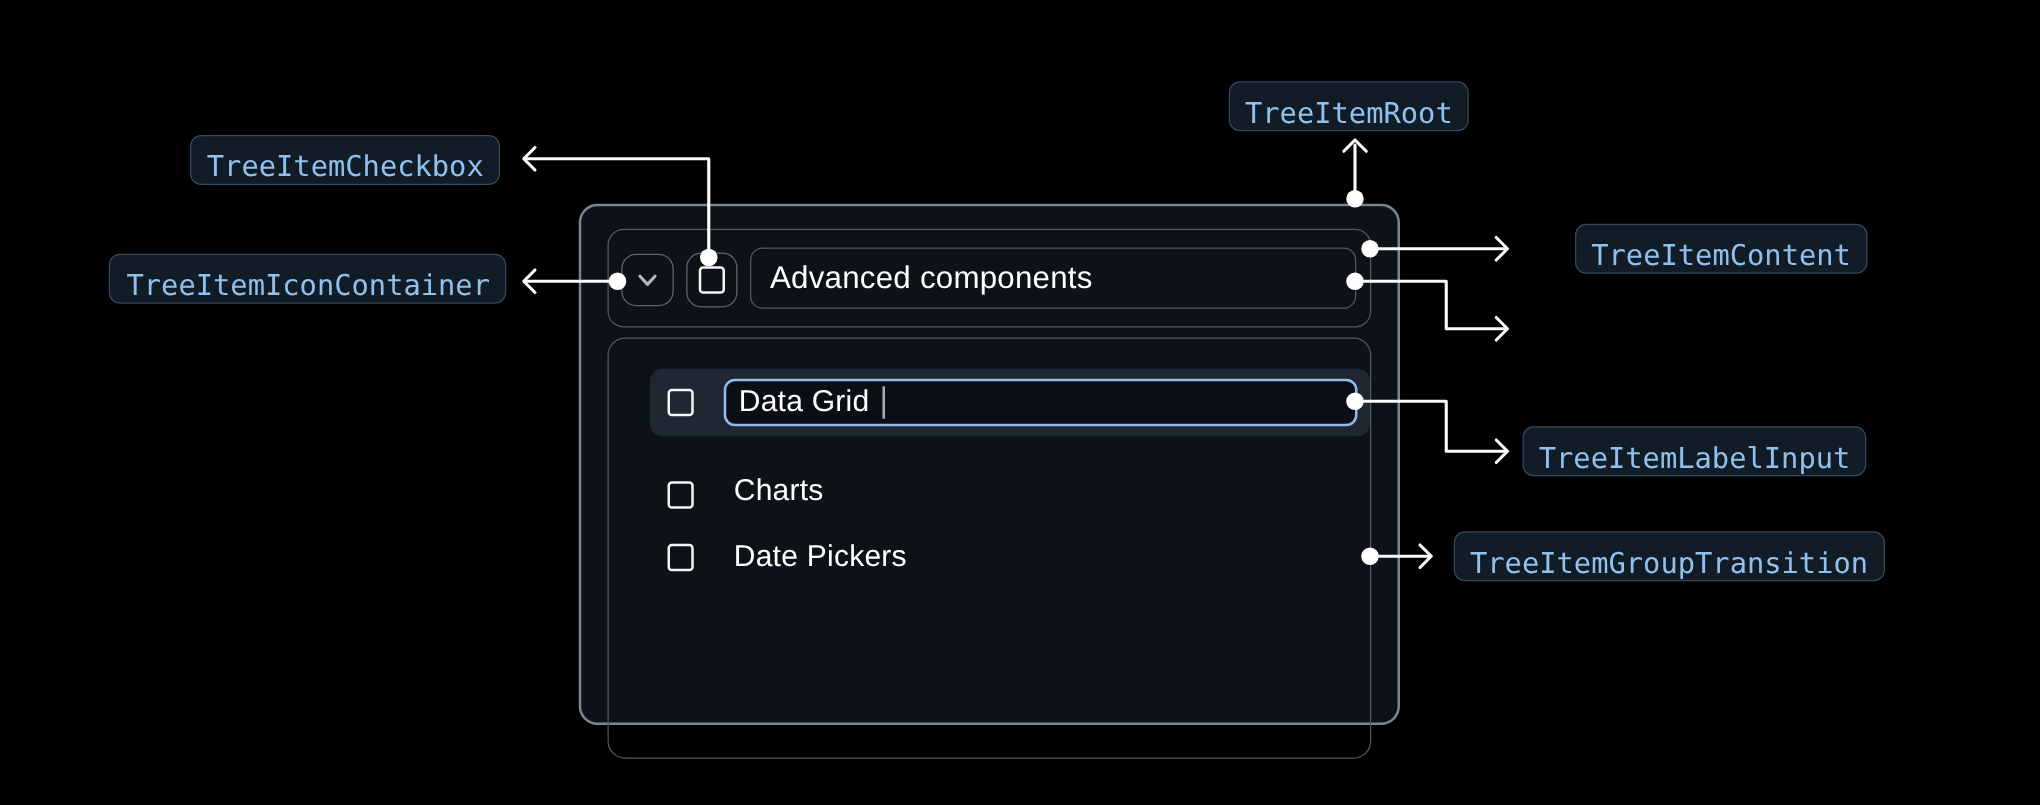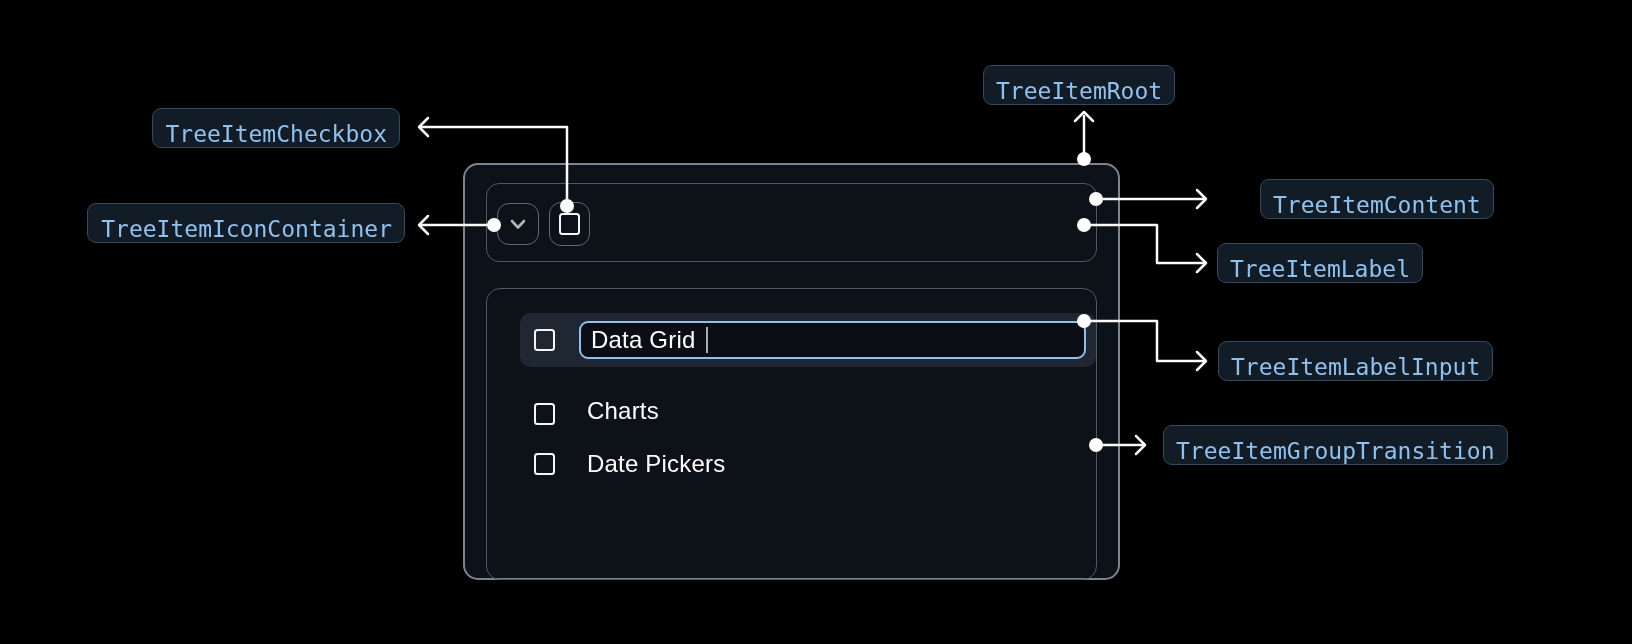--- a/index.html
+++ b/index.html
@@ -30,21 +30,21 @@
     width:21px;height:22px;border:2.5px solid #F3F5F7;border-radius:3.5px;
     box-sizing:border-box;background:transparent;flex:0 0 auto;
   }
   .label-box{
     position:absolute;left:113px;top:14px;width:485px;height:49px;
     border:1.5px solid #4E5962;border-radius:10px;box-sizing:border-box;
     display:flex;align-items:center;padding-left:15px;
     font-size:25px;color:#fff;letter-spacing:.2px;
   }
   .group-box{
-    position:absolute;left:21px;top:123px;width:611px;height:292px;
+    position:absolute;left:21px;top:105px;width:611px;height:337px;
     border:1.5px solid #4E5962;border-radius:14px;box-sizing:border-box;
   }
   .row{position:absolute;left:33px;width:576px;display:flex;align-items:center;}
   .row.editing{top:24px;height:54px;background:#1E2732;border-radius:10px;}
   .row.plain{height:44px;}
   .row .cb{margin-left:14px;}
   .row-label{margin-left:32px;font-size:24px;color:#fff;letter-spacing:.2px;}
   .label-input{
     position:absolute;left:59px;top:8px;width:507px;height:38px;box-sizing:border-box;
     background:#0B0F15;border:2px solid #92BDEC;border-radius:9px;
@@ -79,20 +79,23 @@
 
     <div class="content-box">
       <div class="icon-container">
         <svg width="26" height="26" viewBox="0 0 26 26">
           <polyline points="7,10 13,16.5 19,10" fill="none" stroke="#ADB6C0" stroke-width="2.6" stroke-linecap="round" stroke-linejoin="round"></polyline>
         </svg>
       </div>
       <div class="checkbox-container">
         <div class="cb"></div>
       </div>
+      <div class="label-box">
+        <span>Advanced components</span>
+      </div>
     </div>
 
     <div class="group-box">
 
       <div class="row editing">
         <div class="cb"></div>
         <input class="label-input" type="text" value="Data Grid" style="">
         <div class="caret"></div>
       </div>
 
@@ -114,23 +117,20 @@
     <span>TreeItemRoot</span>
   </div>
   <div class="pill pill-checkbox">
     <span>TreeItemCheckbox</span>
   </div>
   <div class="pill pill-icon-container">
     <span>TreeItemIconContainer</span>
   </div>
   <div class="pill pill-content">
     <span>TreeItemContent</span>
-  </div>
-  <div class="pill pill-label">
-    <span>TreeItemLabel</span>
   </div>
   <div class="pill pill-label-input">
     <span>TreeItemLabelInput</span>
   </div>
   <div class="pill pill-group-transition">
     <span>TreeItemGroupTransition</span>
   </div>
 
   <svg class="overlay" viewBox="0 0 1632 644">
     <g stroke="#FAFAFA" stroke-width="2.5" fill="none" stroke-linecap="round" stroke-linejoin="round">

